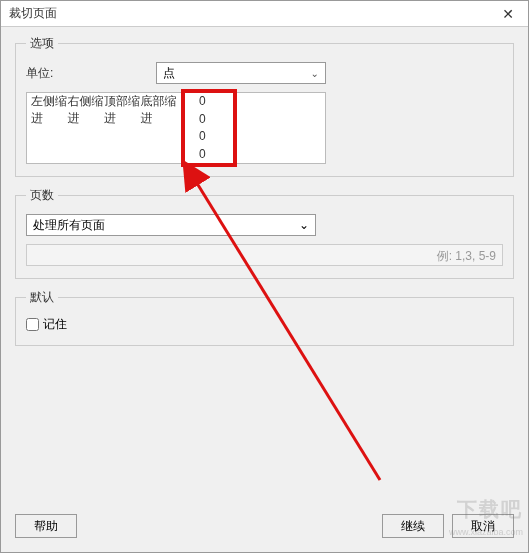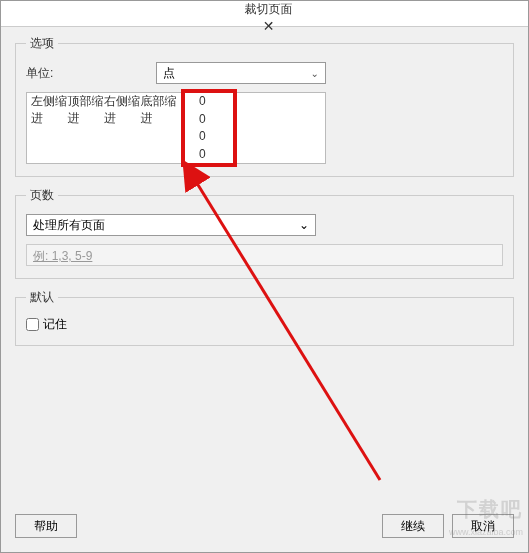--- a/index.html
+++ b/index.html
@@ -23,21 +23,20 @@
     flex-direction: column;
   }
   .titlebar {
     height: 26px;
     background: #fff;
     border-bottom: 1px solid #ccc;
     display: flex;
     align-items: center;
     padding-left: 8px;
     justify-content: space-between;
-    flex-direction: column;
   }
   .titlebar .title {
     color: #333;
   }
   .titlebar .close {
     width: 40px;
     height: 26px;
     display: flex;
     align-items: center;
     justify-content: center;
@@ -131,23 +130,23 @@
     gap: 15px;
   }
   .pages-input {
     margin-top: 8px;
     width: 100%;
     height: 22px;
     border: 1px solid #ccc;
     background: #f4f4f4;
     color: #999;
     padding: 0 6px;
+    text-align: right;
     line-height: 22px;
     font-size: 12px;
-    text-decoration: underline;
   }
   .checkbox-row {
     display: flex;
     align-items: center;
     gap: 4px;
   }
   .checkbox-row input {
     width: 13px; height: 13px;
     margin: 0;
   }
@@ -212,22 +211,22 @@
         <span class="lbl-unit">单位:</span>
         <div class="select">
           <span>点</span>
           <span class="chev">⌄</span>
         </div>
       </div>
 
       <div class="indent-box">
         <div class="col-labels">
           <div>左侧缩进</div>
+          <div>右侧缩进</div>
           <div>顶部缩进</div>
-          <div>右侧缩进</div>
           <div>底部缩进</div>
         </div>
         <div class="col-values">
           <div>0</div>
           <div>0</div>
           <div>0</div>
           <div>0</div>
         </div>
         <div class="red-highlight"></div>
       </div>

